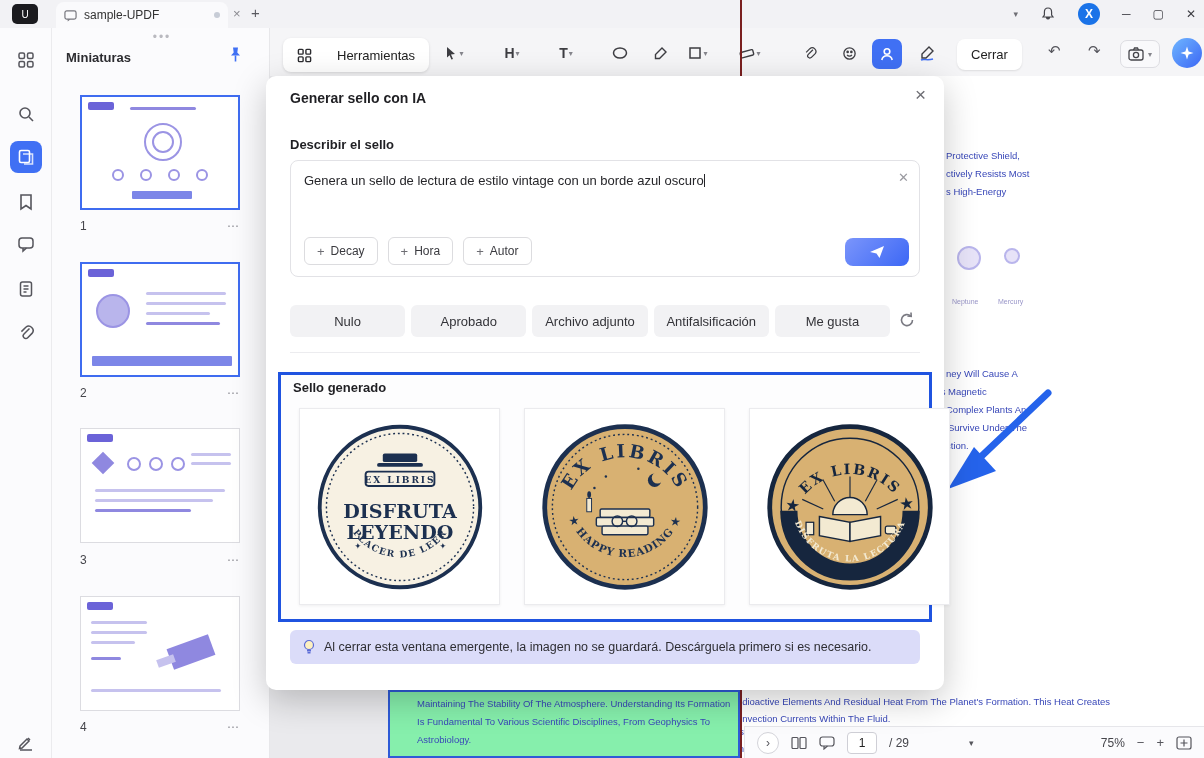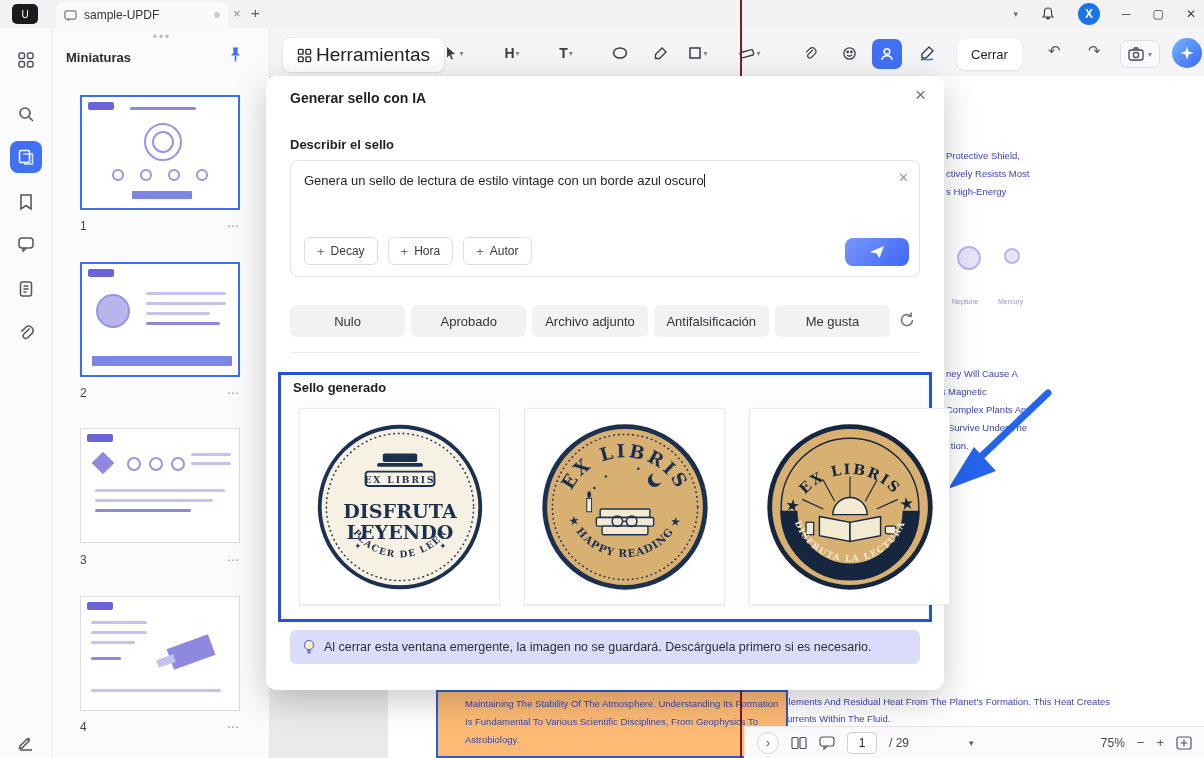--- a/index.html
+++ b/index.html
@@ -34,36 +34,36 @@
   .dots { color:#8d8d94; letter-spacing:1px; }
   .t-logo { position:absolute; left:6px; top:5px; width:26px; height:8px; background:#6b63d8; border-radius:2px; }
   .t-ln { position:absolute; height:3px; background:#c6c2ee; border-radius:2px; }
   .t-ln.dk { background:#8f88e0; }
   .t-circ { position:absolute; border:2px solid #9b94e4; border-radius:50%; }
   .t-band { position:absolute; background:#7c86e8; border-radius:1px; }
   .t-rect { position:absolute; background:#8f88e0; }
 
   
   .toolbar { left:270px; top:28px; width:934px; height:48px; background:#f5f5f7; z-index:1; display:flex; align-items:center; }
-  .tools-btn { position:absolute; left:13px; top:10px; height:34px; padding:0 14px; background:#fff; border-radius:8px; box-shadow:0 1px 3px rgba(0,0,0,.12); display:flex; align-items:center; gap:4px; font-size:19px; font-weight:500; color:#222; }
+  .tools-btn { position:absolute; left:13px; top:10px; height:34px; padding:0 14px; background:#fff; border-radius:8px; box-shadow:0 1px 3px rgba(0,0,0,.12); display:flex; align-items:center; gap:25px; font-size:13px; font-weight:500; color:#222; }
   .tool { position:absolute; top:13px; width:24px; height:24px; display:flex; align-items:center; justify-content:center; color:#3d3d42; font-size:14px; }
   .tool .chev { font-size:8px; color:#85858c; margin-left:1px; }
   .tool.active { background:#4070f4; border-radius:7px; width:30px; height:30px; top:11px; }
   .cerrar-btn { position:absolute; left:687px; top:11px; height:31px; padding:0 14px; background:#fff; border-radius:8px; box-shadow:0 1px 2px rgba(0,0,0,.1); font-size:13px; color:#222; display:flex; align-items:center; }
   .hist { position:absolute; top:14px; font-size:15px; color:#55555c; }
   .cam-box { position:absolute; left:850px; top:12px; height:28px; padding:0 7px; border:1px solid #dddde2; border-radius:7px; display:flex; align-items:center; gap:4px; background:#f9f9fb; }
   .ai-btn { position:absolute; left:902px; top:10px; width:30px; height:30px; border-radius:50%; background:linear-gradient(135deg,#6fb6ff,#3c67f5); display:flex; align-items:center; justify-content:center; }
 
   
   .doc { left:270px; top:76px; width:934px; height:682px; background:#eaeaed; z-index:0; overflow:hidden; }
   .page { position:absolute; left:118px; top:0; width:816px; height:682px; background:#fff; }
   .frag { position:absolute; color:#3847b8; font-size:9.5px; white-space:nowrap; }
   .planet { position:absolute; border:2px solid #b9b5ec; background:#e7e3f8; border-radius:50%; }
   .planet-lb { position:absolute; font-size:7px; color:#9a97c9; }
-  .center-box { position:absolute; left:118px; top:614px; width:352px; height:68px; background:#fdba74; border:2px solid #2e5bd7; padding:6px 0 0 27px;margin-left:48px; }
+  .center-box { position:absolute; left:118px; top:614px; width:352px; height:68px; background:#86efac; border:2px solid #2e5bd7; padding:6px 0 0 27px; }
   .center-box .frag { position:static; display:block; margin-bottom:7px; }
   .redline { left:740px; top:0; width:2px; height:758px; background:#7a1f1f; z-index:6; }
   .arrow-svg { position:absolute; left:660px; top:309px; }
 
   
   .statusbar { left:744px; top:726px; width:460px; height:32px; background:#fbfbfd; border-top:1px solid #e6e6ea; border-left:1px solid #e6e6ea; z-index:7; display:flex; align-items:center; gap:12px; padding:0 12px; }
   .circle-btn { width:22px; height:22px; border:1px solid #d4d4da; border-radius:50%; background:#fff; display:flex; align-items:center; justify-content:center; font-size:12px; color:#55555c; }
   .page-input { width:30px; height:22px; border:1px solid #cfcfd6; border-radius:4px; background:#fff; text-align:center; font-size:12px; color:#222; display:flex; align-items:center; justify-content:center; }
   .sb-txt { font-size:12px; color:#45454b; }
   .sb-glyph { font-size:13px; color:#55555c; }

